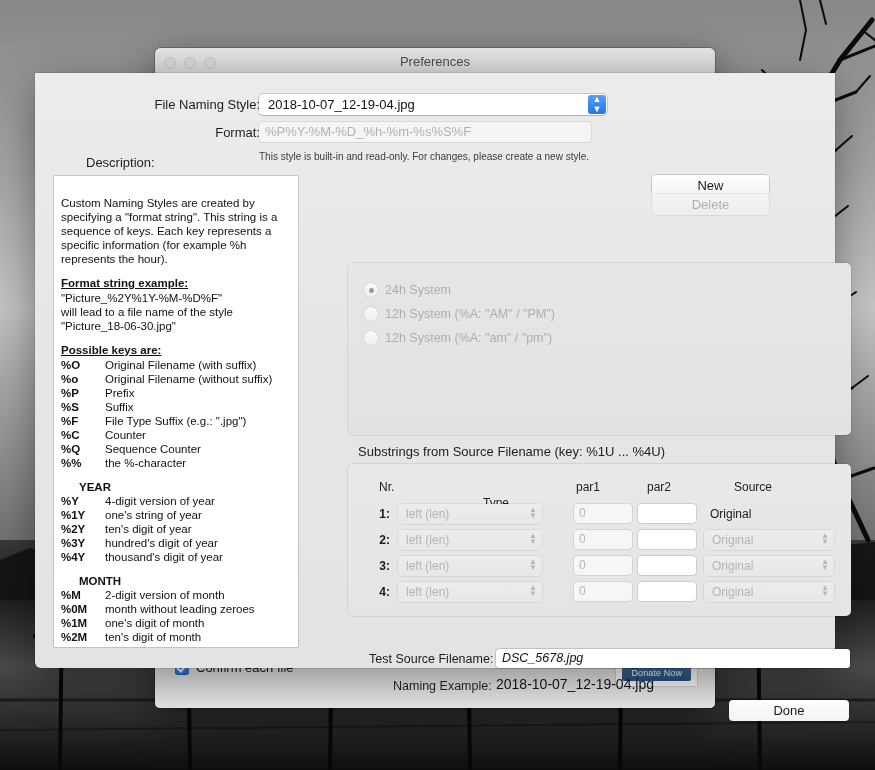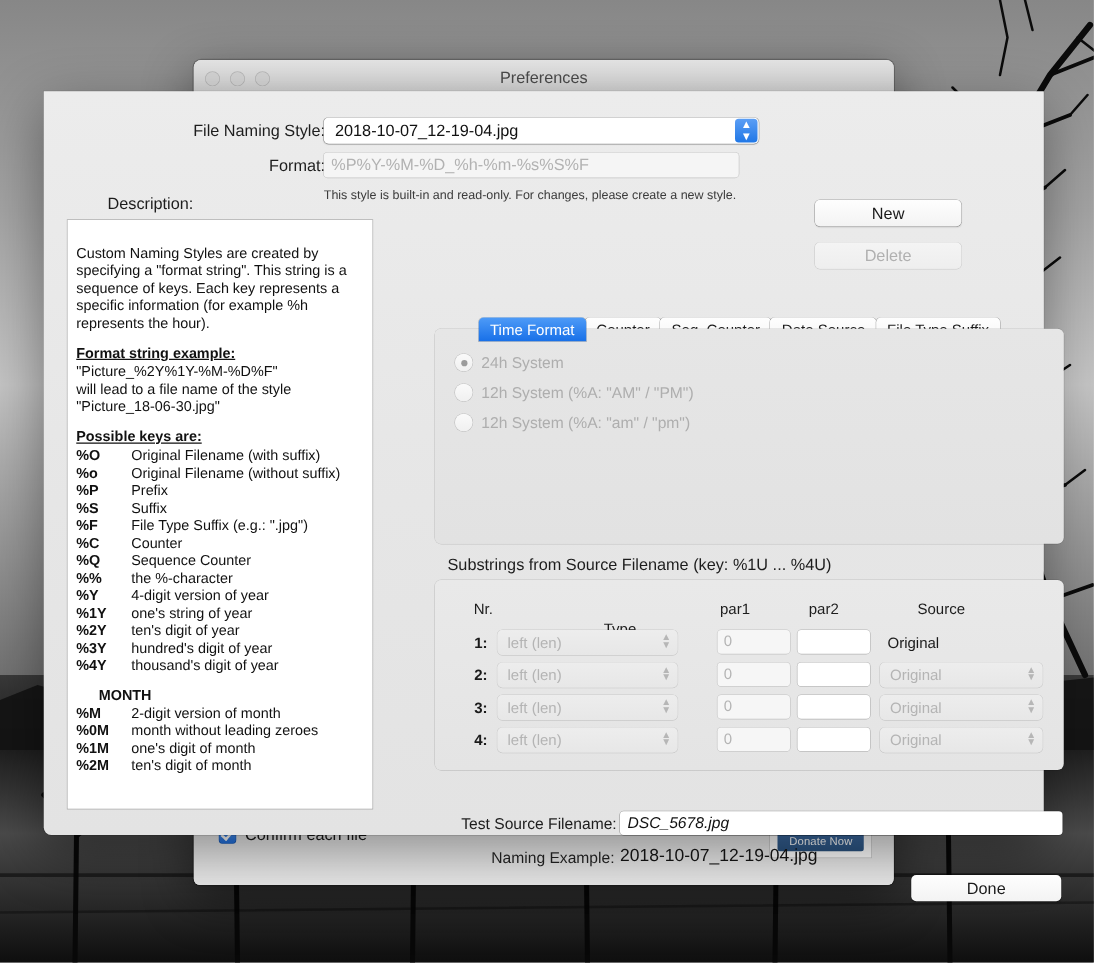--- a/index.html
+++ b/index.html
@@ -98,21 +98,21 @@
     display: flex; flex-direction: column; align-items: center; justify-content: center; gap: 1px;
   }
   .btn {
     background: linear-gradient(180deg,#fefefe 0%, #f3f3f3 100%);
     border-radius: 4px; font-size: 13px; color: #1a1a1a;
     box-shadow: 0 0 0 .5px rgba(0,0,0,.30), 0 1px 1px rgba(0,0,0,.08);
     display: flex; align-items: center; justify-content: center;
   }
   .btn.disabled { color: #b0b0b0; background: linear-gradient(180deg,#f4f4f4 0%, #eeeeee 100%);
                   box-shadow: 0 0 0 .5px rgba(0,0,0,.13); }
-  #btn-new { position: absolute; left: 617px; top: 87px; width: 117px; height: 21px; text-align: center; }
+  #btn-new { position: absolute; left: 617px; top: 102px; width: 117px; height: 21px; text-align: center; }
   #btn-delete { position: absolute; left: 617px; top: 121px; width: 117px; height: 21px; }
 
   #row-format { position: absolute; left: 0; top: 49px; width: 100%; height: 22px; }
   #lbl-format { position: absolute; left: 60px; top: 3px; width: 165px; }
   #fld-format {
     position: absolute; left: 224px; top: 0; width: 332px; height: 20px;
     background: #f5f5f5; border-radius: 3px;
     box-shadow: 0 0 0 .5px rgba(0,0,0,.17);
   }
   #fld-format .val { position: absolute; left: 6px; top: 2px; font-size: 13px; color: #b2b2b2; }
@@ -348,20 +348,21 @@
               <td class="k">%Q</td>
               <td>Sequence Counter</td>
             </tr>
             <tr>
               <td class="k">%%</td>
               <td>the %-character</td>
             </tr>
           </tbody>
       </table>
 
+      <div class="sect">YEAR</div>
       <table class="key-tbl">
         <tbody id="year-body">
             <tr>
               <td class="k">%Y</td>
               <td>4-digit version of year</td>
             </tr>
             <tr>
               <td class="k">%1Y</td>
               <td>one's string of year</td>
             </tr>
@@ -397,27 +398,20 @@
             </tr>
             <tr>
               <td class="k">%2M</td>
               <td>ten's digit of month</td>
             </tr>
           </tbody>
       </table>
     </div>
   </div>
 
-  <div id="tabs">
-      <div class="tab active">Time Format</div>
-      <div class="tab">Counter</div>
-      <div class="tab">Seq. Counter</div>
-      <div class="tab">Date Source</div>
-      <div class="tab">File Type Suffix</div>
-    </div>
   <div id="tab-panel">
       <div class="radio-row" style="left: 16px; top: 20px;">
         <div class="radio sel"></div>
         <div class="txt">24h System</div>
       </div>
       <div class="radio-row" style="left: 16px; top: 44px;">
         <div class="radio"></div>
         <div class="txt">12h System (%A: "AM" / "PM")</div>
       </div>
       <div class="radio-row" style="left: 16px; top: 68px;">

